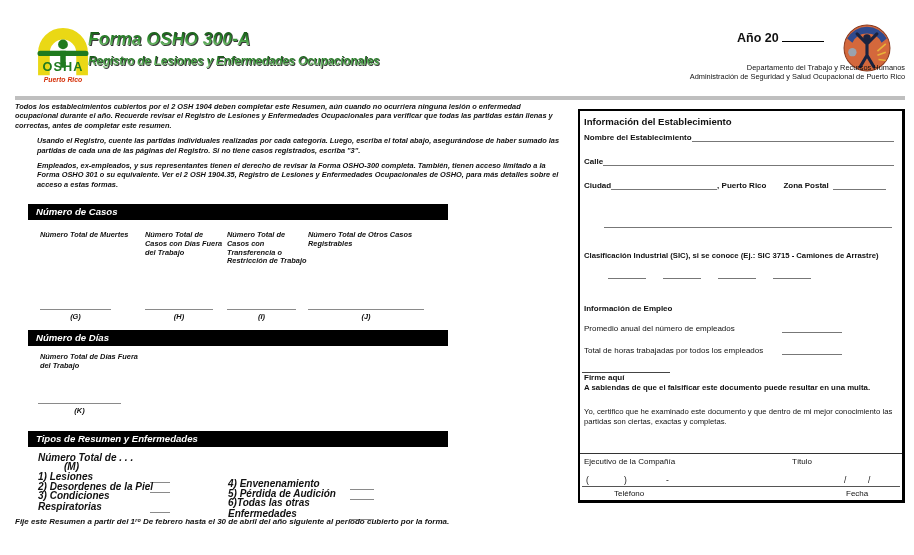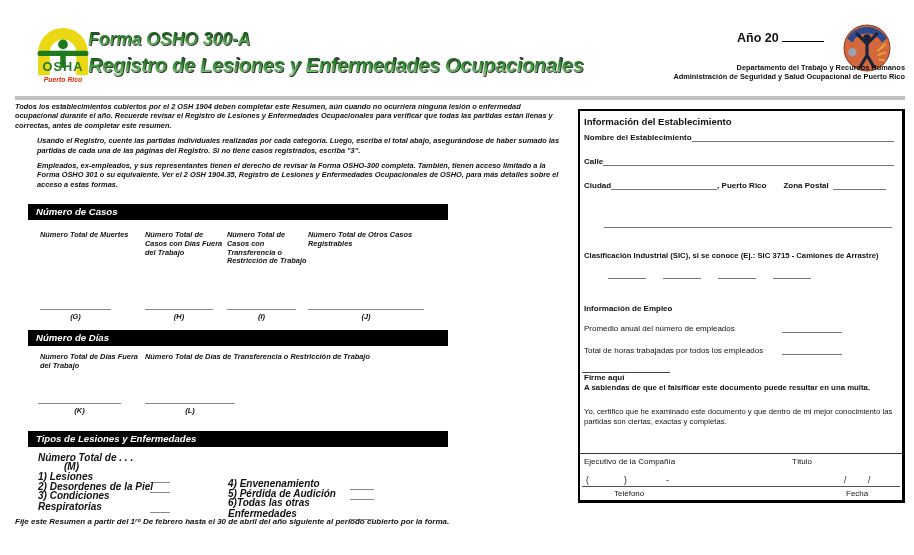--- a/index.html
+++ b/index.html
@@ -11,25 +11,25 @@
   .logo-wrap{position:absolute;left:30px;top:20px;width:66px;height:70px;}
   .gtitle{
     font-weight:bold;
     background:linear-gradient(180deg,#0b3d0b 0%,#2f8f2f 45%,#a8d8a0 100%);
     -webkit-background-clip:text;background-clip:text;color:transparent;
     filter:drop-shadow(1.6px 1.6px 0px #383838);
     white-space:nowrap;
   }
   .titles{position:absolute;left:88px;top:29px;font-style:italic;}
   .t1{font-size:17.5px;}
-  .t2{font-size:20px;letter-spacing:-0.3px;margin-top:4px;}
+  .t2{font-size:12px;letter-spacing:-0.3px;margin-top:4px;}
   .year{position:absolute;left:737px;top:31px;font-weight:bold;font-size:12.5px;white-space:nowrap;}
   .year-blank{display:inline-block;width:42px;height:10px;border-bottom:1.4px solid #000;}
   .seal-wrap{position:absolute;left:843px;top:24px;width:48px;height:48px;}
-  .dept{position:absolute;right:9px;top:63px;text-align:right;font-size:7.4px;font-weight:bold;line-height:9.2px;}
+  .dept{position:absolute;right:9px;top:63px;text-align:right;font-size:7.4px;font-weight:normal;line-height:9.2px;}
   .gray-rule{position:absolute;left:15px;top:96px;width:890px;height:4px;background:#bfbfbf;}
   
   .intro{position:absolute;left:15px;top:102px;width:549px;font-style:italic;font-weight:bold;font-size:7.4px;line-height:9.4px;}
   .intro p{margin:0 0 6px 0;}
   .intro p.ind{margin-left:22px;}
   
   .sec{position:absolute;left:28px;width:420px;}
   .bar{background:#000;color:#fff;font-weight:bold;font-style:italic;font-size:9.6px;line-height:12px;height:12px;padding:2px 0 2px 8px;}
   .sec-casos{top:204px;}
   .cols{display:flex;padding-left:12px;margin-top:11px;}
@@ -169,30 +169,25 @@
 </div>
 
 <div class="sec sec-dias">
   <div class="bar">Número de Días</div>
   <div class="dias-cols">
     <div class="d1">
       <div class="col-label">Número Total  de Días Fuera del Trabajo</div>
       <div class="fline"></div>
       <div class="letter">(K)</div>
     </div>
-    <div class="d2">
-      <div class="col-label">Número Total de Días  de Transferencia o Restricción de Trabajo</div>
-      <div class="fline"></div>
-      <div class="letter">(L)</div>
-    </div>
   </div>
 </div>
 
 <div class="sec sec-tipos">
-  <div class="bar">Tipos de Lesiones y Enfermedades</div>
+  <div class="bar">Tipos de Resumen y Enfermedades</div>
   <div class="tipos-body">
     <div class="tipos-sub">Número Total de . . .</div>
     <div class="tipos-m">(M)</div>
     <div class="items-left">
       <div class="item">
         <span class="ilabel">1) Lesiones</span>
         <span class="iblank"></span>
       </div>
       <div class="item">
         <span class="ilabel">2) Desordenes de la Piel</span>

